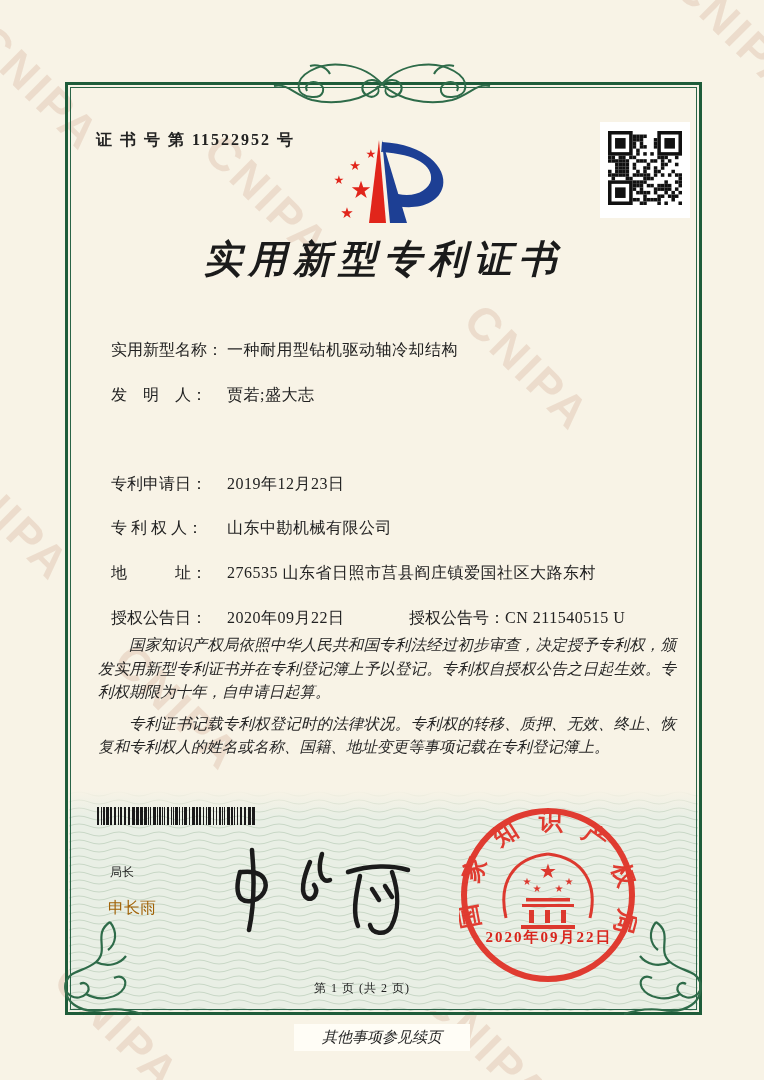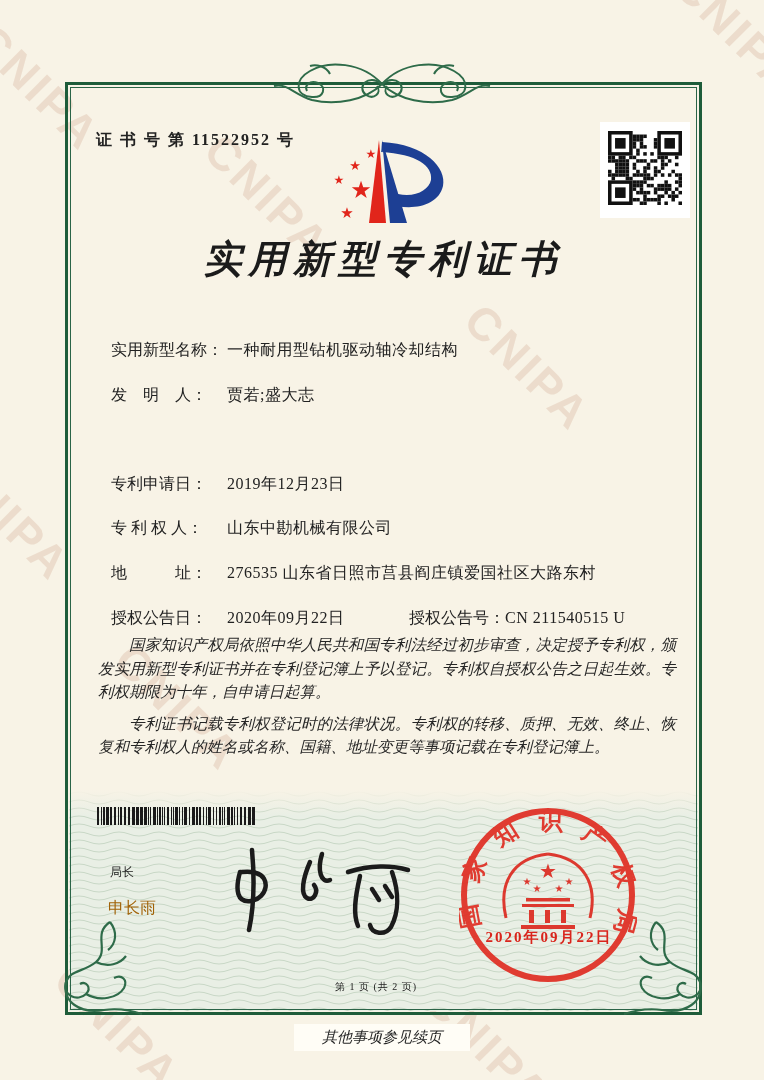--- a/index.html
+++ b/index.html
@@ -39,21 +39,21 @@
   .sig-title{left:110px;top:864px;font-family:"Liberation Sans","DejaVu Sans",sans-serif;
          font-size:12px;color:#1c1c1c;z-index:3;}
   .sig-name{left:108px;top:898px;font-family:"Liberation Sans","DejaVu Sans",sans-serif;
          font-size:16px;color:#a16207;z-index:3;}
   .signature{left:222px;top:842px;z-index:3;}
   
   .seal{left:459px;top:806px;z-index:4;}
   .sealdate{left:459px;top:928px;width:180px;text-align:center;color:#d9251c;
          font-size:15px;font-weight:bold;letter-spacing:2px;z-index:5;}
   
-  .pageno{left:66px;top:980px;width:620px;text-align:center;font-size:10px;
+  .pageno{left:52px;top:980px;width:620px;text-align:center;font-size:12px;
          letter-spacing:1px;z-index:3;}
   .note-wrap{left:0;top:1024px;width:764px;text-align:center;z-index:3;}
   .note{display:inline-block;background:#fffdf6;padding:4px 28px;font-size:15px;
          font-style:italic;color:#262626;}
   .orn{position:absolute;z-index:4;pointer-events:none;}
   .qrbox{left:600px;top:122px;width:90px;height:96px;background:#ffffff;z-index:3;}
 </style>
 </head>
 <body>
 

